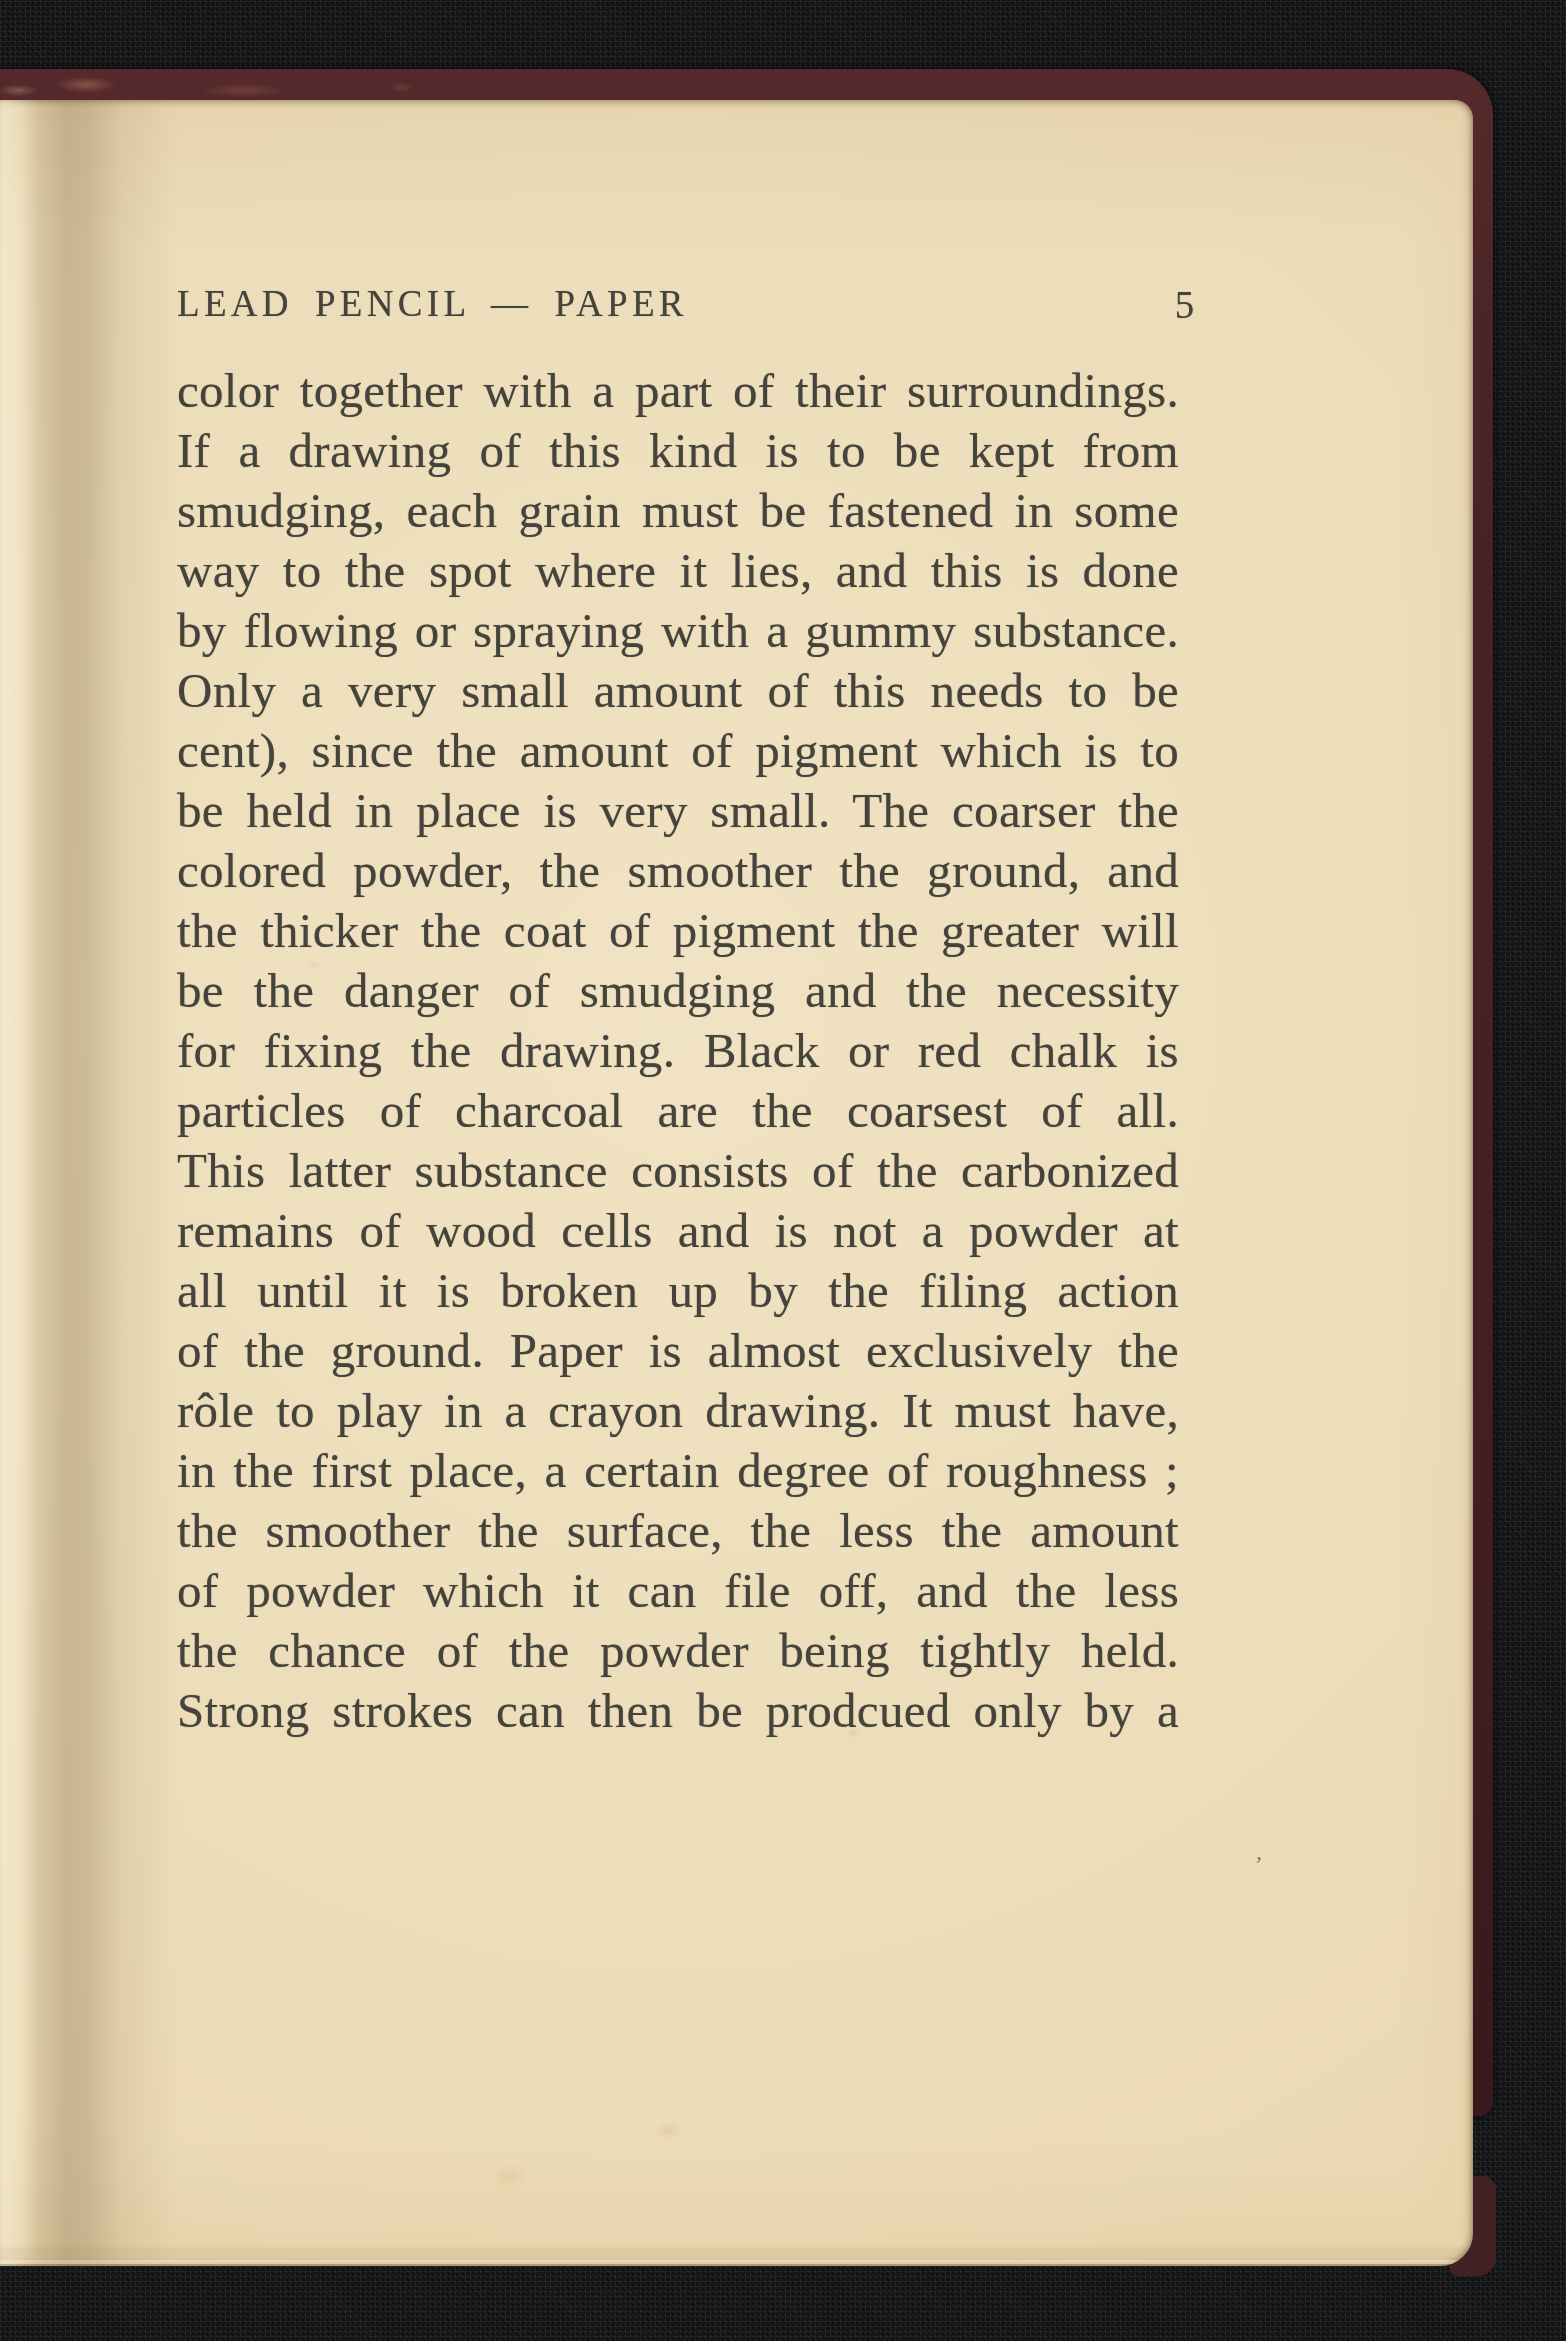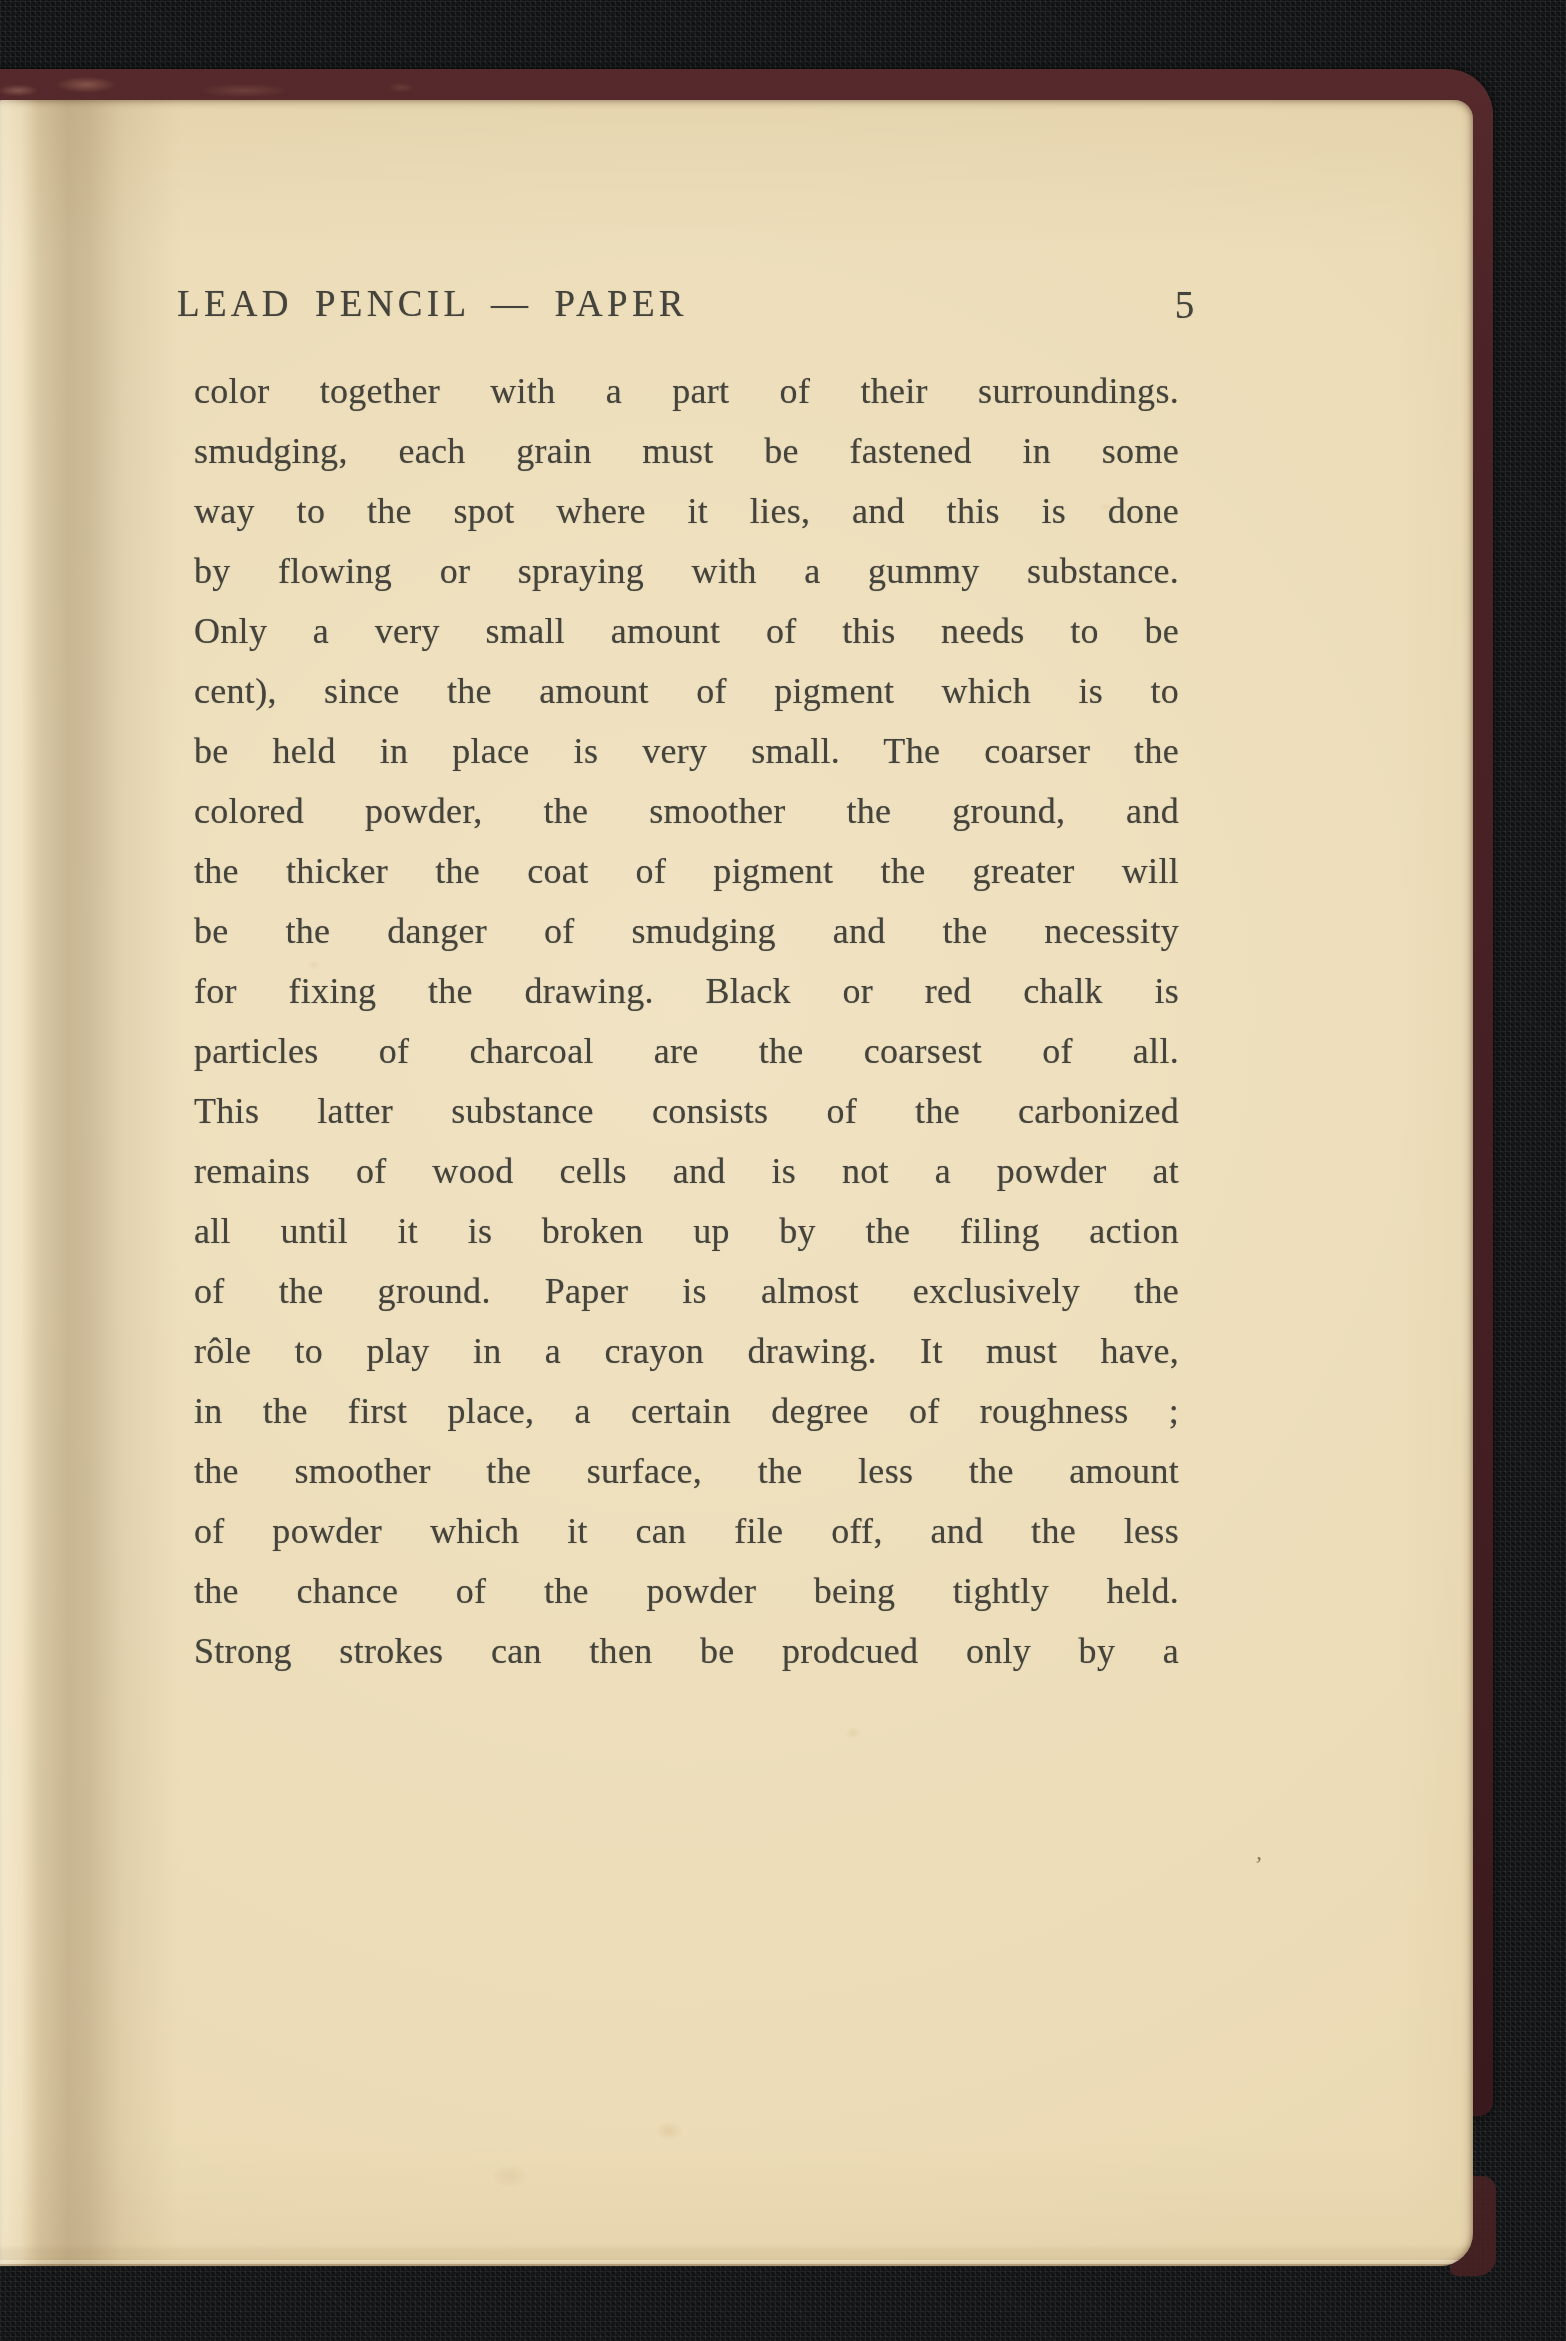--- a/index.html
+++ b/index.html
@@ -145,28 +145,27 @@
   .body-text {
     position: absolute;
     left: 177px;
     top: 261px;
     width: 1002px;
     color: var(--ink, #45443c);
   }
   .body-text .line {
     height: 60px;
     line-height: 60px;
-    font-size: 36px;
+    font-size: 49px;
     letter-spacing: 0.3px;
     word-spacing: 2.1px;
     text-align: justify;
     text-align-last: justify;
     white-space: nowrap;
     text-shadow: 0 0 1px rgba(69,68,60,0.50);
-    margin-left: 17px;
   }
 
   
   .ink-mark {
     position: absolute;
     left: 1254px;
     top: 1752px;
     font-size: 24px;
     color: rgba(110,85,55,0.75);
     transform: rotate(8deg);
@@ -184,20 +183,21 @@
     <div class="gutter"></div>
     <div class="texture"></div>
 
     <div class="running-head">
       <div class="head-title">LEAD PENCIL — PAPER</div>
       <div class="folio">5</div>
     </div>
 
     <div class="body-text">
         <div class="line">color together with a part of their surroundings.</div>
+        <div class="line">If a drawing of this kind is to be kept from</div>
         <div class="line">smudging, each grain must be fastened in some</div>
         <div class="line">way to the spot where it lies, and this is done</div>
         <div class="line">by flowing or spraying with a gummy substance.</div>
         <div class="line">Only a very small amount of this needs to be</div>
         <div class="line">cent), since the amount of pigment which is to</div>
         <div class="line">be held in place is very small.  The coarser the</div>
         <div class="line">colored powder, the smoother the ground, and</div>
         <div class="line">the thicker the coat of pigment the greater will</div>
         <div class="line">be the danger of smudging and the necessity</div>
         <div class="line">for fixing the drawing.  Black or red chalk is</div>

